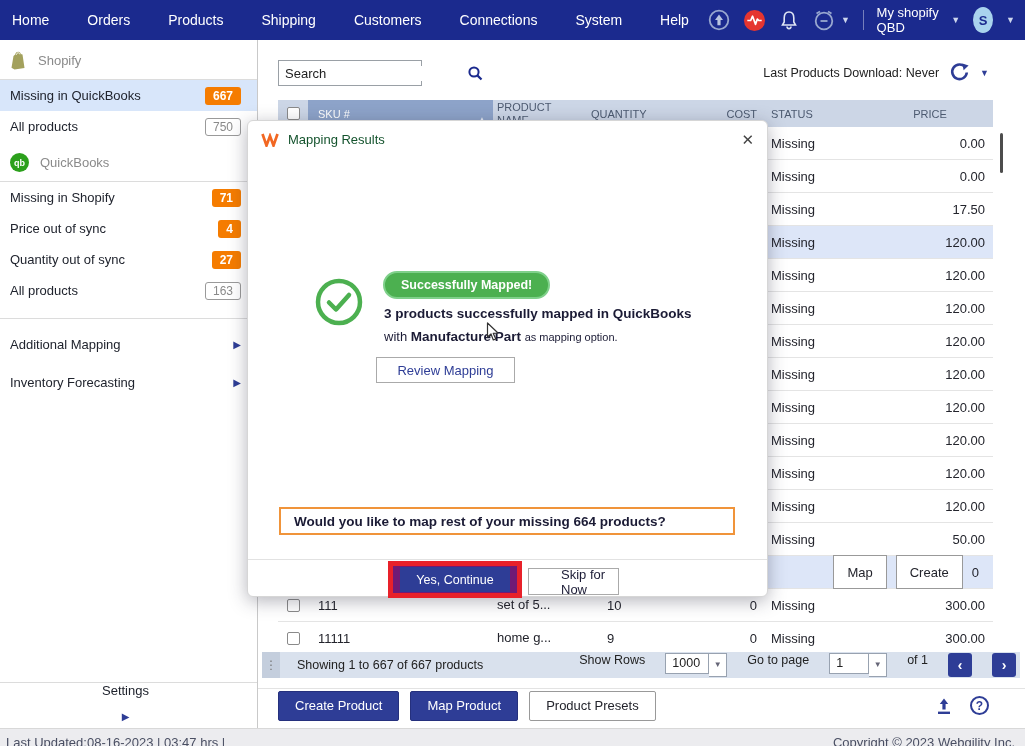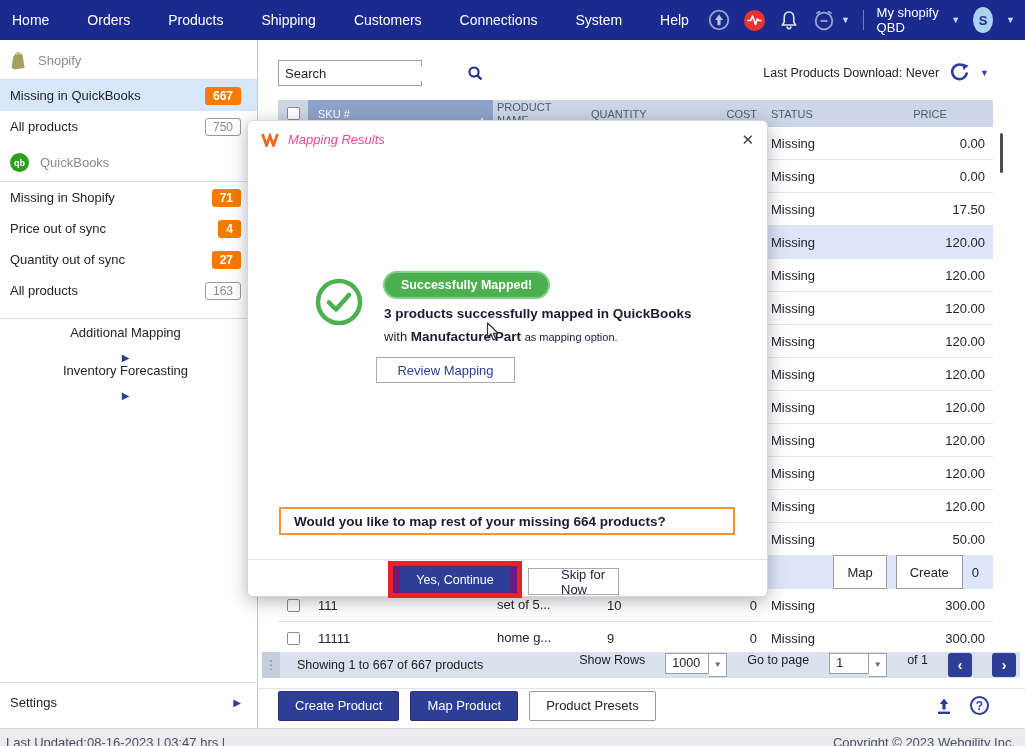--- a/index.html
+++ b/index.html
@@ -28,25 +28,25 @@
                  color:#8a8a8a; font-size:13px; }
   .side-divider { height:1px; background:#dcdcdc; margin:0; }
   .side-item { height:31px; display:flex; align-items:center; justify-content:space-between;
                padding:0 8px 0 10px; font-size:13px; color:#20242e; cursor:pointer; }
   .side-item.selected { background:#d8e6fa; }
   .badge-orange { background:#f57c00; color:#fff; font-weight:bold; font-size:12px;
                   padding:2px 8px; border-radius:3px; margin-right:8px; }
   .badge-outline { border:1px solid #9a9a9a; color:#8a8a8a; background:#fff; font-size:12px;
                    padding:1px 7px; border-radius:3px; margin-right:8px; }
   .side-link { height:38px; display:flex; align-items:center; justify-content:space-between;
-               padding:0 16px 0 10px; font-size:13px; color:#20242e; cursor:pointer;flex-direction:column; }
+               padding:0 16px 0 10px; font-size:13px; color:#20242e; cursor:pointer; }
   .tri-right { color:#2e3d96; font-size:10px; }
   .side-settings { position:absolute; left:0; right:0; bottom:6px; border-top:1px solid #dcdcdc;
                    height:40px; display:flex; align-items:center; justify-content:space-between;
-                   padding:0 16px 0 10px; font-size:13px; color:#20242e; cursor:pointer; }
+                   padding:0 16px 0 10px; font-size:13px; color:#20242e; cursor:pointer;flex-direction:column; }
   .qb-circle { width:19px; height:19px; border-radius:50%; background:#2ca01c; color:#fff;
                font-weight:bold; font-size:9px; display:flex; align-items:center; justify-content:center; }
 
   
   .main { position:absolute; top:40px; left:258px; right:0; bottom:18px; background:#fff; }
   .search-box { position:absolute; left:20px; top:20px; width:144px; height:26px;
                 border:1px solid #9aa0a6; display:flex; align-items:center; background:#fff; }
   .search-box input { border:0; outline:0; flex:1; padding:0 6px; font:13px "Liberation Sans",sans-serif; color:#222; }
   .search-box input::placeholder { color:#222; opacity:1; }
   .search-ico { padding-right:5px; display:flex; }
@@ -113,21 +113,21 @@
   
   .footer { position:absolute; left:0; right:0; bottom:0; height:18px; background:#ececef;
             border-top:1px solid #d8d8d8; overflow:hidden; font-size:13px; color:#4a4f63; z-index:5; }
   .foot-left { position:absolute; left:6px; top:6px; }
   .foot-right { position:absolute; right:10px; top:6px; }
 
   
   .modal { position:absolute; left:247px; top:120px; width:521px; height:477px; background:#fff;
            border:1px solid #d6d6d6; border-radius:6px; box-shadow:0 4px 18px rgba(40,40,60,.35); z-index:50; }
   .modal-head { display:flex; align-items:center; gap:9px; padding:11px 13px; }
-  .modal-title { font-size:13px; color:#ec4899;font-style:italic; }
+  .modal-title { font-size:13px; color:#14532d; }
   .modal-close { margin-left:auto; font-size:15px; color:#444; cursor:pointer; line-height:1; }
   .check-ico { position:absolute; left:66px; top:156px; }
   .success-pill { position:absolute; left:135px; top:150px; background:#4cb050; color:#fff;
                   font-weight:bold; font-size:12.5px; padding:5px 16px; border-radius:15px;
                   border:2px solid #7fd08a; }
   .headline { position:absolute; left:136px; top:185px; font-weight:bold; font-size:13.5px; color:#1b1b35; }
   .subline { position:absolute; left:136px; top:208px; font-size:13px; color:#1b1b35; }
   .subline b { font-size:13.5px; }
   .subline .small { font-size:11px; }
   .btn-review { position:absolute; left:128px; top:236px; width:139px; height:26px; background:#fff;

